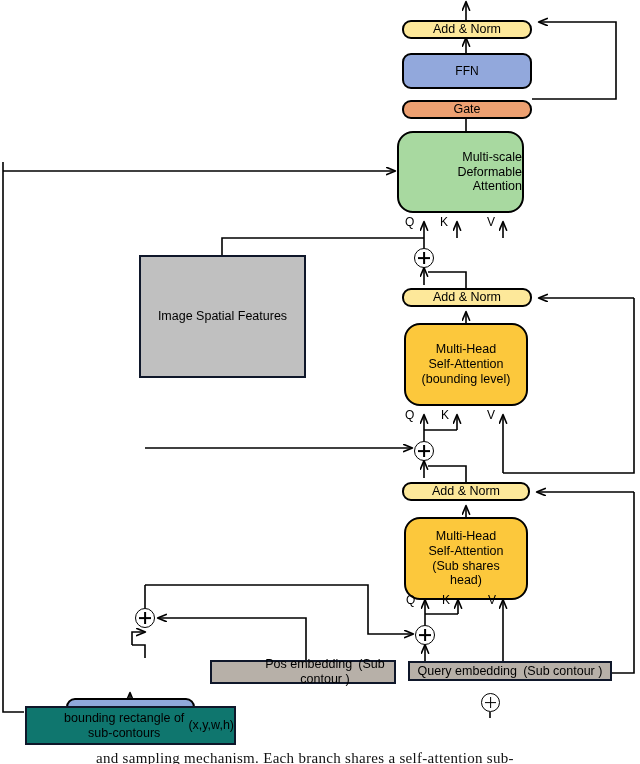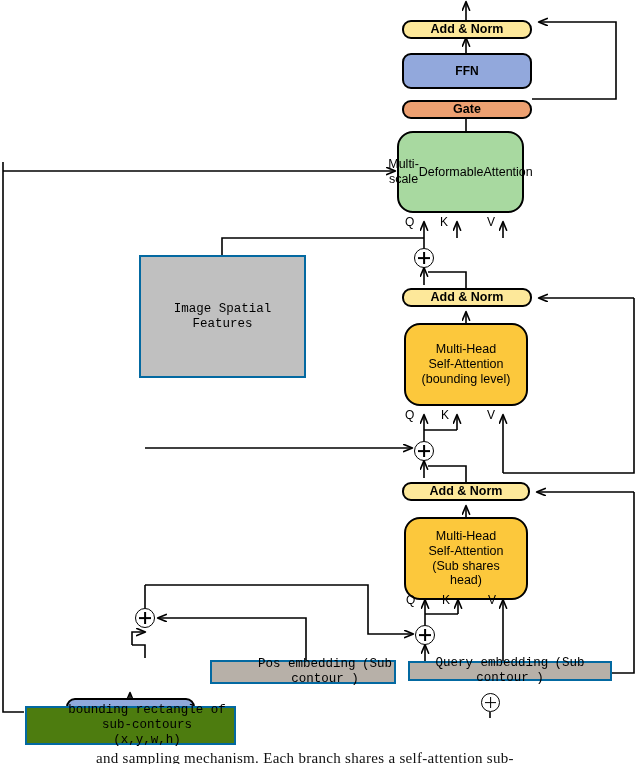--- a/index.html
+++ b/index.html
@@ -1,22 +1,22 @@
 <!DOCTYPE html>
 <html><head>
 <meta charset="utf-8">
 <style>
   html,body{margin:0;padding:0;background:#ffffff;}
   body{width:640px;height:764px;font-family:"Liberation Sans","DejaVu Sans",sans-serif;}
   #stage{position:relative;width:640px;height:764px;overflow:hidden;background:#fff;}
   #wires{position:absolute;left:0;top:0;width:640px;height:764px;}
   .node{position:absolute;box-sizing:border-box;display:flex;align-items:center;justify-content:center;
         text-align:center;color:#000;line-height:1.18;}
-  .n-rect{border:2px solid #0369a1;font-family:Liberation Mono, monospace;}
-  .n-round{border:2px solid #000;border-radius:9px;font-weight:bold;}
+  .n-rect{border:2px solid #0f172a;}
+  .n-round{border:2px solid #000;border-radius:9px;}
   .n-round-lg{border:2px solid #000;border-radius:16px;}
   .lbl{position:absolute;color:#000;font-size:12px;}
   .plus{position:absolute;box-sizing:border-box;border:1.8px solid #000;border-radius:50%;background:#fff;}
   .plus:before,.plus:after{content:"";position:absolute;background:#000;}
   .plus:before{left:50%;top:16%;width:1.8px;height:68%;transform:translateX(-50%);}
   .plus:after{top:50%;left:16%;height:1.8px;width:68%;transform:translateY(-50%);}
   .caption{position:absolute;color:#111;font-family:"Liberation Serif","DejaVu Serif",serif;}
 </style>
 </head>
 <body>
@@ -103,21 +103,21 @@
   </div>
 
   <div class="node n-round" style="left:402px;top:53px;width:130px;height:36px;background:#92a8dc;font-size:12px;">
     <span>FFN</span>
   </div>
 
   <div class="node n-round" style="left:402px;top:100px;width:130px;height:19px;background:#eda071;font-size:12.5px;">
     <span>Gate</span>
   </div>
 
-  <div class="node n-round-lg" style="left:397px;top:131px;width:127px;height:82px;background:#a8d9a0;font-size:12.5px;flex-direction:row;">
+  <div class="node n-round-lg" style="left:397px;top:131px;width:127px;height:82px;background:#a8d9a0;font-size:12.5px;flex-direction:column;align-items:flex-end;">
     <span>Multi-scale</span>
     <span>Deformable</span>
     <span>Attention</span>
   </div>
 
   <div class="lbl" style="left:405px;top:215px;">Q</div>
   <div class="lbl" style="left:440px;top:215px;">K</div>
   <div class="lbl" style="left:487px;top:215px;">V</div>
 
   <div class="plus" style="left:414px;top:248px;width:20px;height:20px;"></div>
@@ -166,21 +166,21 @@
   </div>
 
   <div class="node n-rect" style="left:210px;top:660px;width:186px;height:24px;background:#b7b0a8;font-size:12.5px;padding-left:44px;">
     <span>Pos embedding (Sub contour )</span>
   </div>
 
   <div class="node n-rect" style="left:408px;top:661px;width:204px;height:20px;background:#b7b0a8;font-size:12.5px;">
     <span>Query embedding (Sub contour )</span>
   </div>
 
-  <div class="node n-rect" style="left:25px;top:706px;width:211px;height:39px;background:#4d7c0f;font-size:12.5px;flex-direction:column;padding-left:33px;">
+  <div class="node n-rect" style="left:25px;top:706px;width:211px;height:39px;background:#0f766e;font-size:12.5px;flex-direction:row;padding-left:33px;">
     <span>bounding rectangle of sub-contours</span>
     <span>(x,y,w,h)</span>
   </div>
 
 
   <div class="caption" style="left:96px;top:750px;font-size:15px;letter-spacing:0.3px;white-space:nowrap;">and sampling mechanism. Each branch shares a self-attention sub-</div>
 
 </div>
 
 </body></html>

